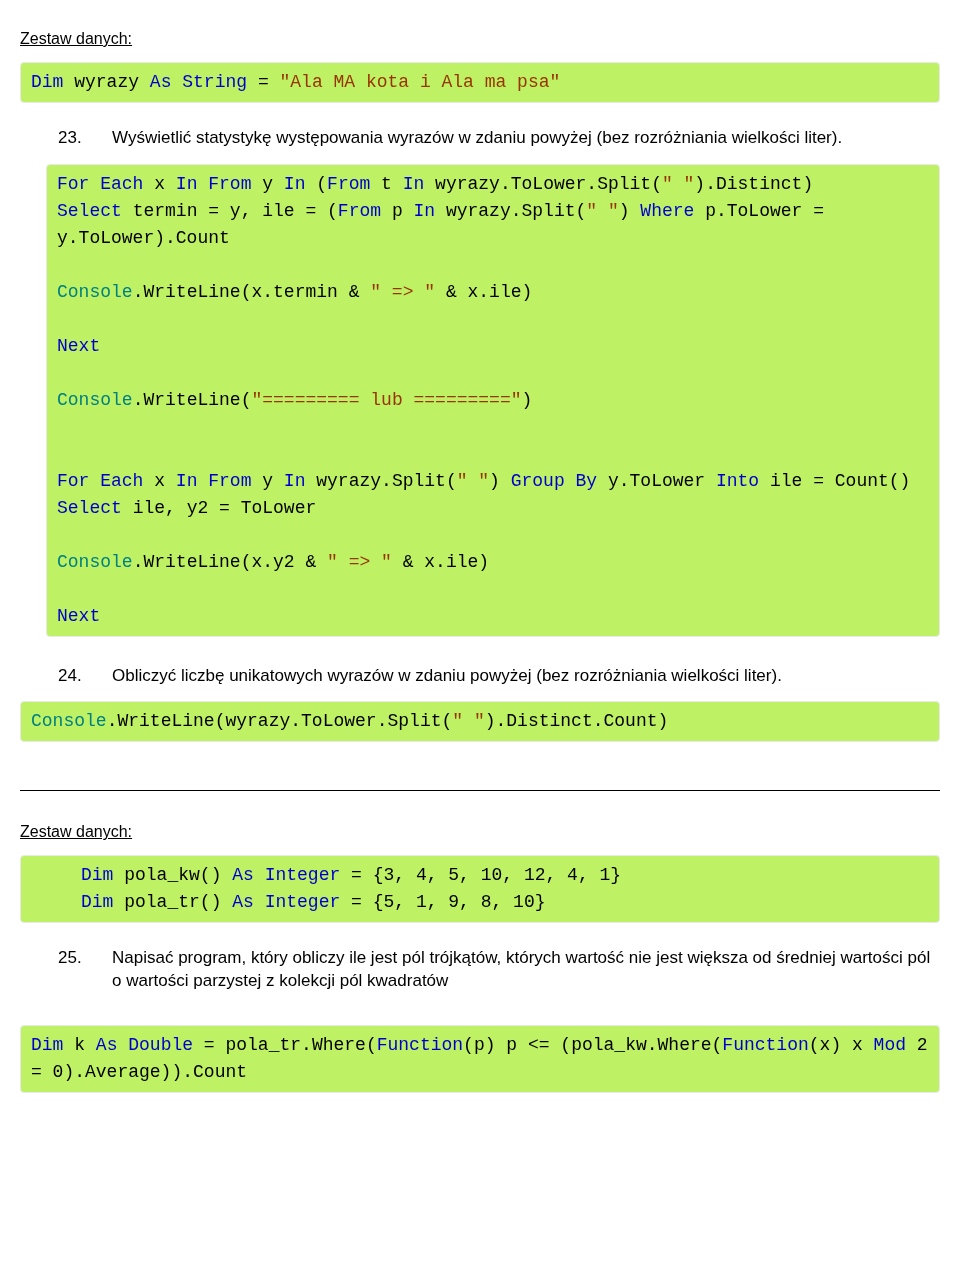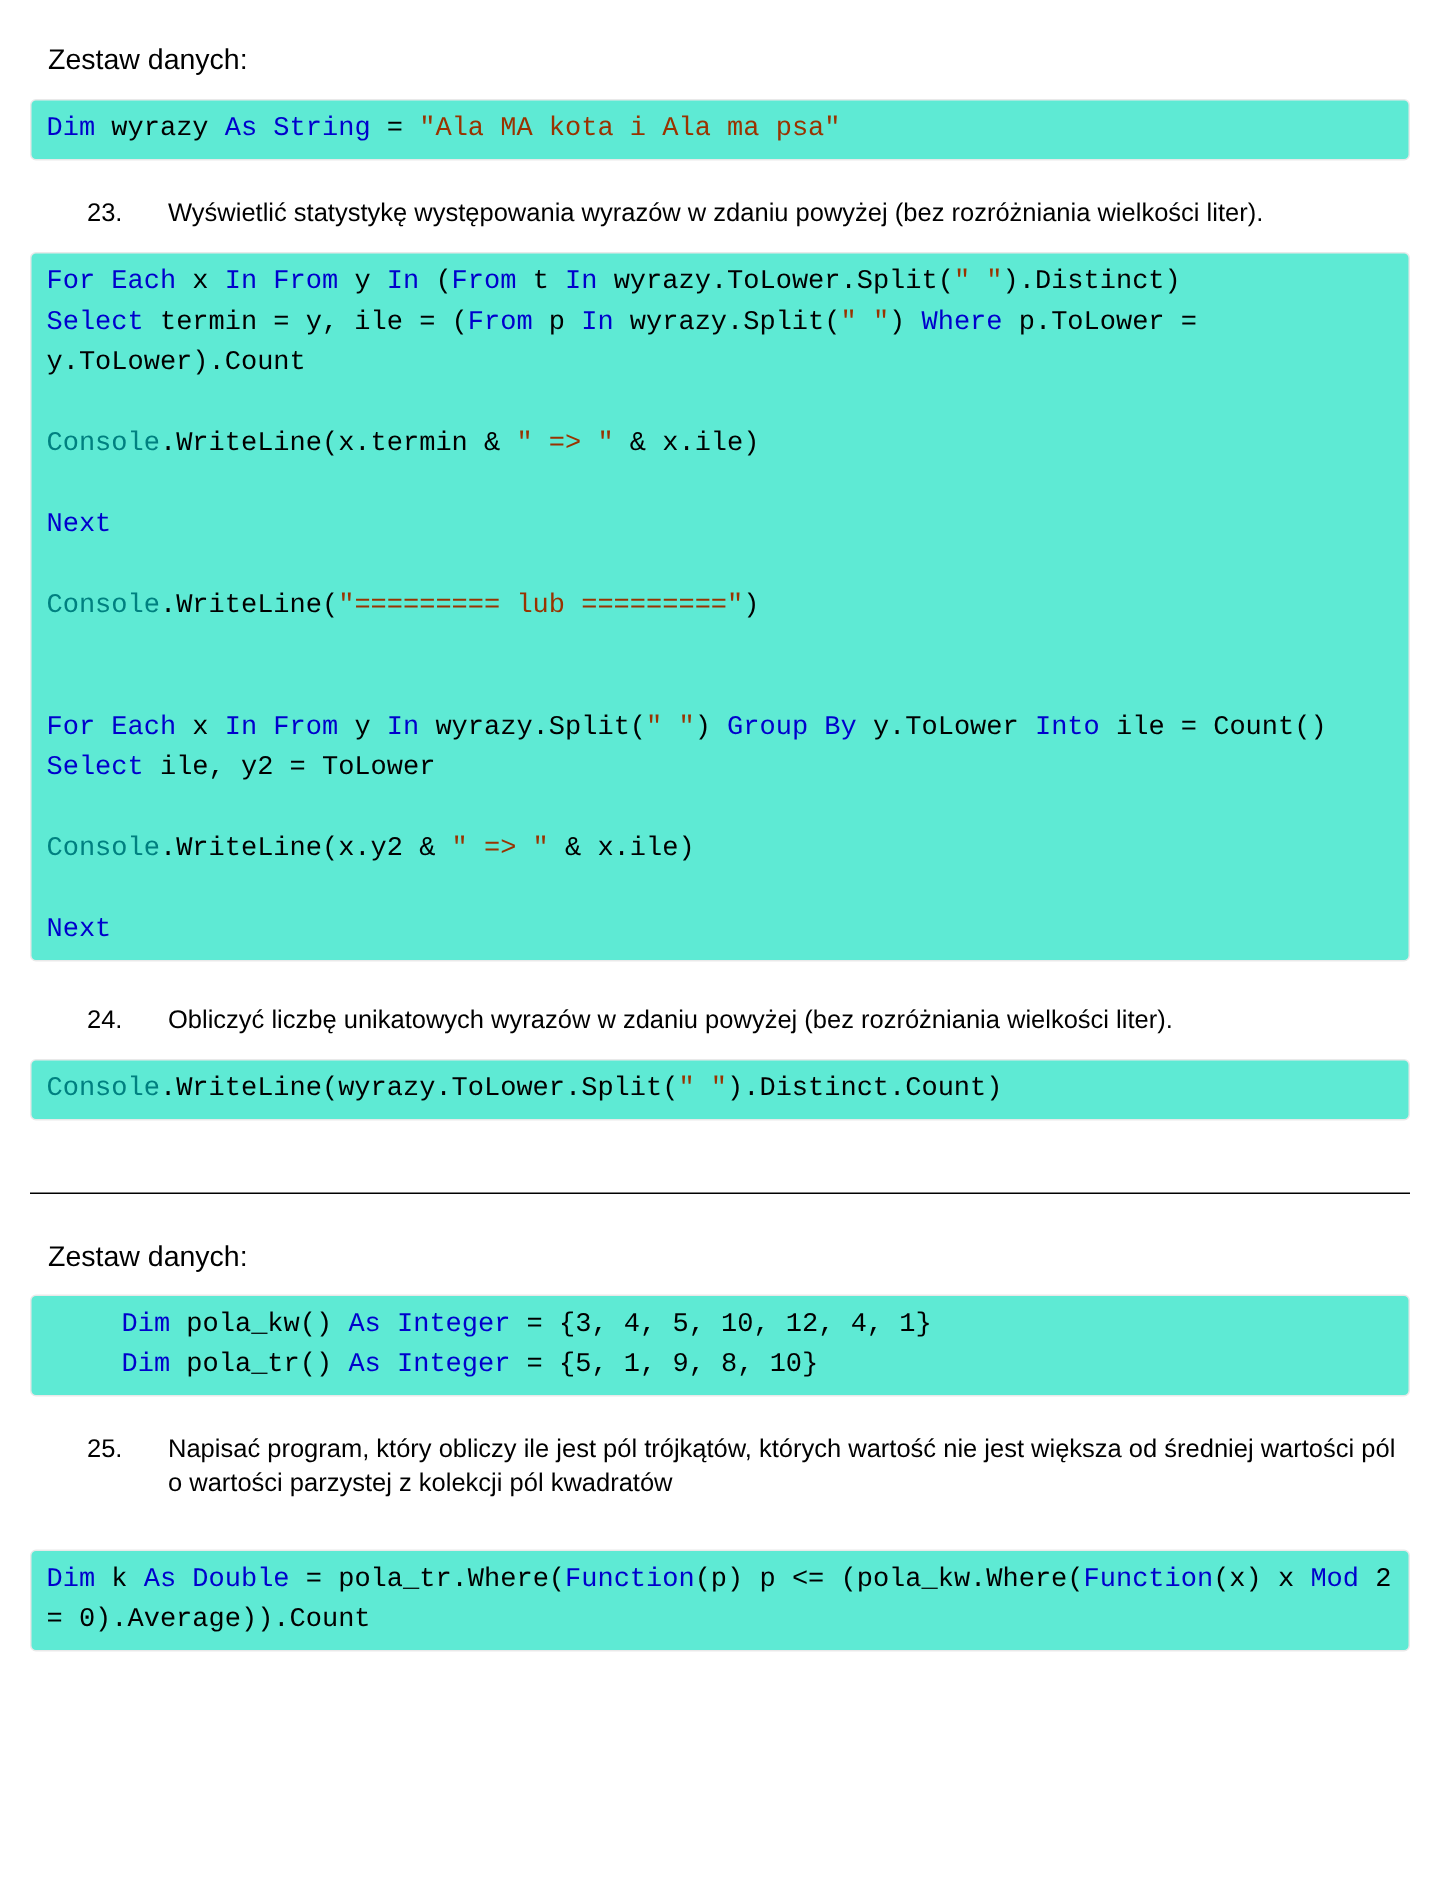--- a/index.html
+++ b/index.html
@@ -6,26 +6,27 @@
     margin: 0;
     padding: 16px 20px;
     font-family: Arial, Helvetica, sans-serif;
     font-size: 19px;
     color: #000;
     background: #fff;
     width: 920px;
   }
   .plain {
     font-family: Arial, Helvetica, sans-serif;
-    font-size: 19px;
-    margin: 12px 12px;
+    font-size: 16px;
+    margin: 12px 0;
     line-height: 1.35;
+    text-decoration: underline;
   }
   .codeblock {
-    background: #5eead4;
+    background: #bef264;
     border: 1px solid #e9e9e9;
     border-radius: 4px;
     padding: 6px 10px;
     margin: 10px 0 24px 0;
     font-family: "Courier New", Courier, monospace;
     font-size: 18px;
     line-height: 1.5;
     white-space: pre-wrap;
     word-wrap: break-word;
   }
@@ -46,21 +47,21 @@
   }
   hr.sep {
     border: none;
     border-top: 1px solid #000;
     margin: 48px 0 30px 0;
   }
   .kw-blue { color: #0000cc; }
   .typ-teal { color: #008080; }
   .str-brown { color: #993300; }
   .indent { padding-left: 60px; }
-  .sp-after { margin-bottom: 28px; }
+  .sp-after { margin-bottom: 28px; margin-left: 26px; }
 </style>
 </head>
 <body>
 
 <div class="plain">Zestaw danych:</div>
 
 <div class="codeblock"><span class="kw-blue">Dim </span><span>wyrazy </span><span class="kw-blue">As String </span><span>= </span><span class="str-brown">"Ala MA kota i Ala ma psa"</span></div>
 
 <div class="ol-item">
   <div class="ol-num">23.</div>

